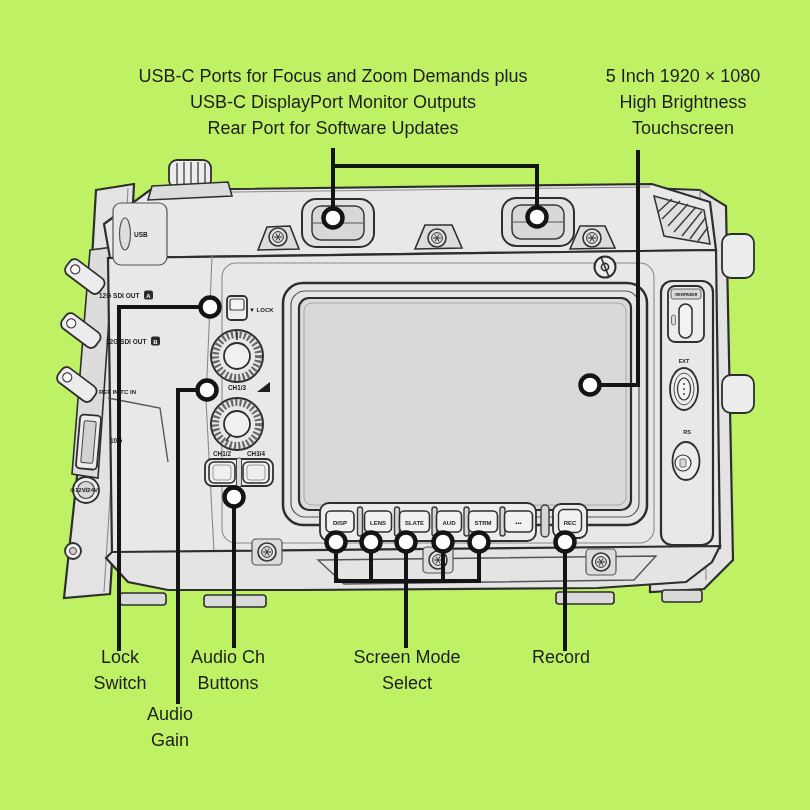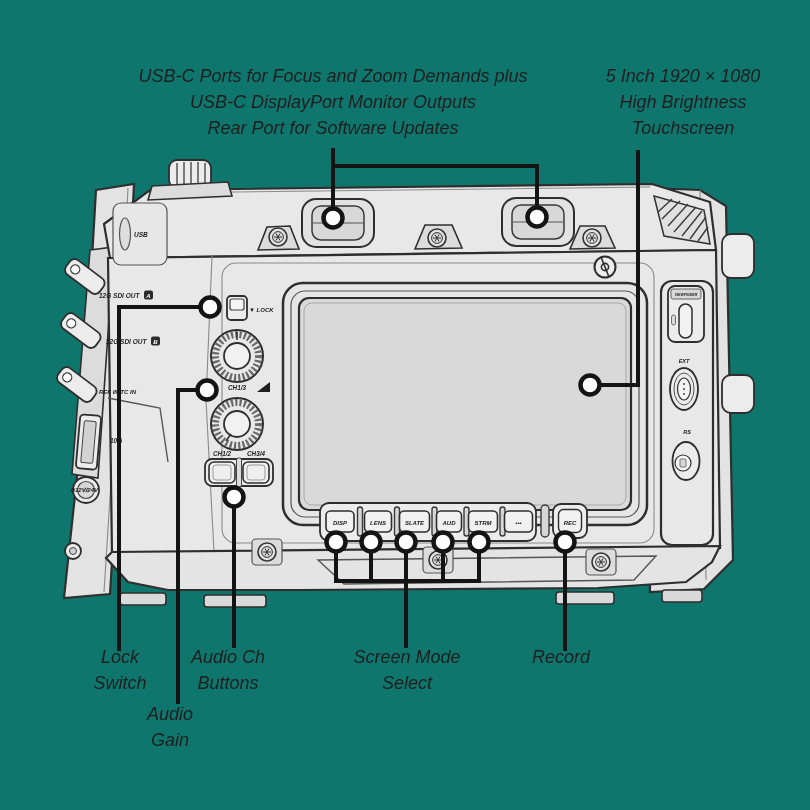--- a/index.html
+++ b/index.html
@@ -1,16 +1,16 @@
 <!DOCTYPE html>
 <html><head>
 <meta charset="utf-8">
 <style>
   html,body{margin:0;padding:0;background:#ffffff;}
-  .stage{position:relative;width:810px;height:810px;background:#0f766e;overflow:hidden;font-style:italic;}
+  .stage{position:relative;width:810px;height:810px;background:#bef264;overflow:hidden;}
   svg{display:block;}
   text{font-family:"Liberation Sans",sans-serif;}
   .ann{font-size:18px;fill:#1e1e1e;text-anchor:middle;}
   .tiny{font-weight:bold;fill:#1c1c1c;text-anchor:middle;}
   .tinyL{font-weight:bold;fill:#1c1c1c;}
   .body-fill{fill:#e8e8e8;stroke:#2e2e2e;stroke-width:2.2;}
   .slab{fill:#e3e3e3;stroke:#2e2e2e;stroke-width:2.2;}
   .part{fill:#ececec;stroke:#2e2e2e;stroke-width:1.8;}
   .part-dark{fill:#dcdcdc;stroke:#2e2e2e;stroke-width:1.6;}
   .recess{fill:#d6d6d6;stroke:#3a3a3a;stroke-width:1.4;}

